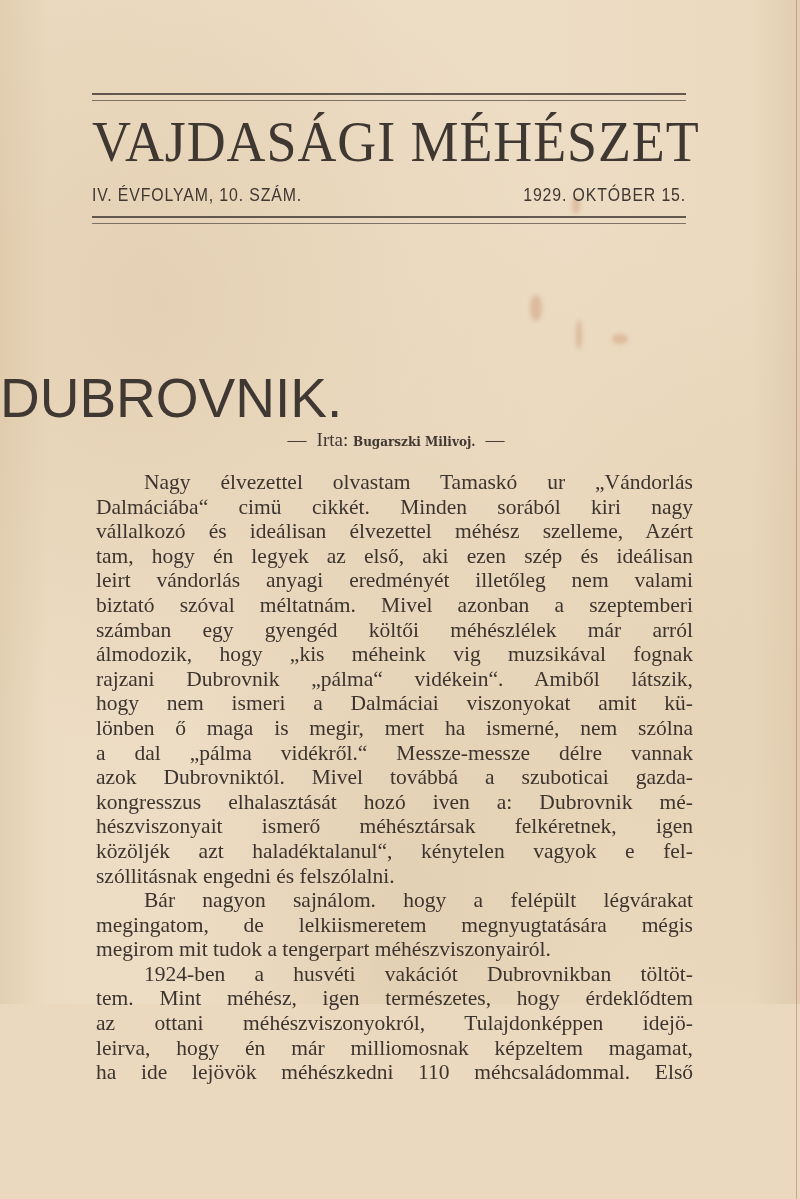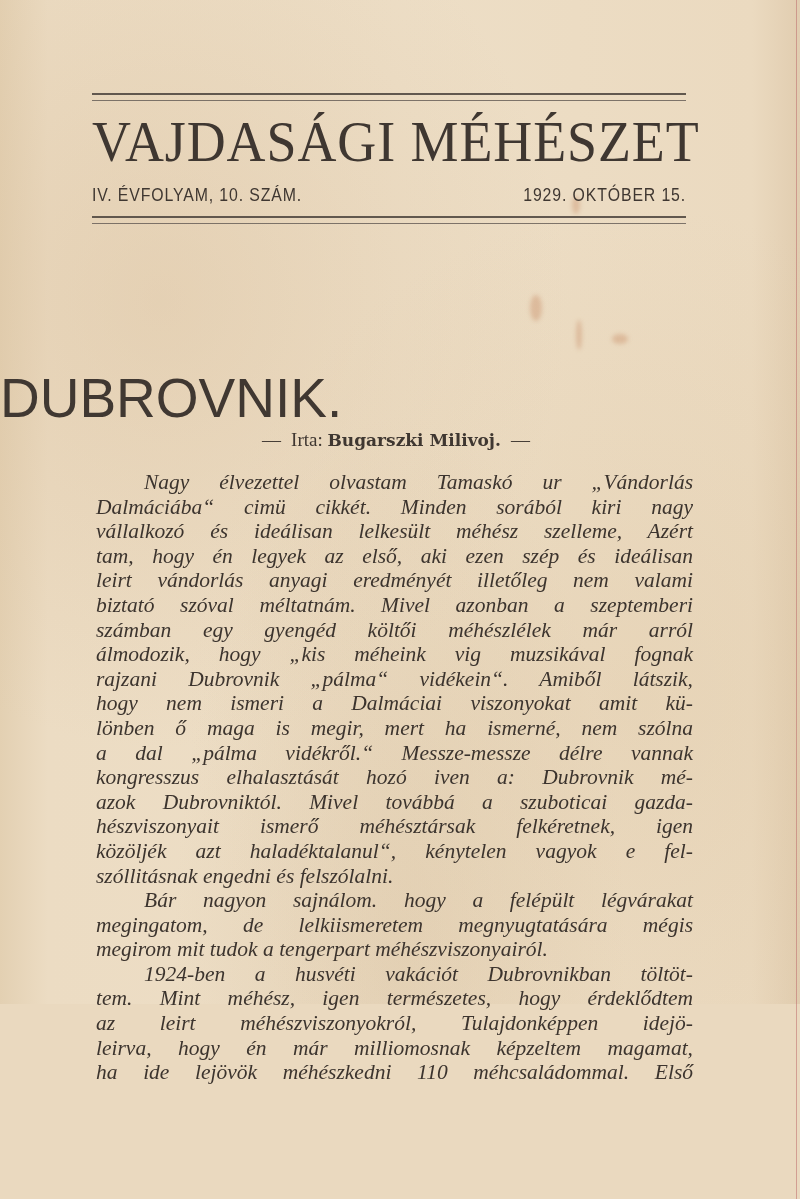--- a/index.html
+++ b/index.html
@@ -92,39 +92,38 @@
     position: absolute;
     left: 0;
     top: 428px;
     width: 792px;
     text-align: center;
     font-family: "Liberation Serif", serif;
     font-size: 19px;
     line-height: 24px;
     color: #3f3731;
   }
-  .byline .author { font-weight: bold; font-family: "DejaVu Serif", serif; font-size: 17px; }
+  .byline .author { font-weight: bold; font-family: "DejaVu Serif", serif; font-size: 12px; }
   .byline .dash { margin: 0 10px; }
   .body-text {
     position: absolute;
     left: 96px;
     top: 470px;
     width: 597px;
     font-family: "Liberation Serif", serif;
     font-size: 21.5px;
     line-height: 24.6px;
     color: #3c342e;
   }
   .line {
     display: block;
     white-space: nowrap;
     text-align: justify;
     text-align-last: justify;
     height: 24.6px;
-    font-style: italic;
   }
   .line.last { text-align-last: left; }
   .line.indent { padding-left: 48px; }
   .stain {
     position: absolute;
     border-radius: 50%;
     background: rgba(196,130,90,0.35);
     filter: blur(2px);
   }
 </style>
@@ -153,37 +152,37 @@
   <div class="article-title">DUBROVNIK.</div>
 
   <div class="byline">
     <span class="dash">—</span><span>Irta:</span>
     <span class="author">Bugarszki Milivoj.</span><span class="dash">—</span>
   </div>
 
   <div class="body-text" id="body-text">
       <span class="line indent">Nagy élvezettel olvastam Tamaskó ur „Vándorlás</span>
       <span class="line">Dalmáciába“ cimü cikkét. Minden sorából kiri nagy</span>
-      <span class="line">vállalkozó és ideálisan lelkesült méhész szelleme, Azért</span>
+      <span class="line">vállalkozó és ideálisan élvezettel méhész szelleme, Azért</span>
       <span class="line">tam, hogy én legyek az első, aki ezen szép és ideálisan</span>
       <span class="line">leirt vándorlás anyagi eredményét illetőleg nem valami</span>
       <span class="line">biztató szóval méltatnám. Mivel azonban a szeptemberi</span>
       <span class="line">számban egy gyengéd költői méhészlélek már arról</span>
       <span class="line">álmodozik, hogy „kis méheink vig muzsikával fognak</span>
       <span class="line">rajzani Dubrovnik „pálma“ vidékein“. Amiből látszik,</span>
       <span class="line">hogy nem ismeri a Dalmáciai viszonyokat amit kü-</span>
       <span class="line">lönben ő maga is megir, mert ha ismerné, nem szólna</span>
       <span class="line">a dal „pálma vidékről.“ Messze-messze délre vannak</span>
+      <span class="line">azok Dubrovniktól. Mivel továbbá a szuboticai gazda-</span>
       <span class="line">kongresszus elhalasztását hozó iven a: Dubrovnik mé-</span>
-      <span class="line">azok Dubrovniktól. Mivel továbbá a szuboticai gazda-</span>
       <span class="line">hészviszonyait ismerő méhésztársak felkéretnek, igen</span>
       <span class="line">közöljék azt haladéktalanul“, kénytelen vagyok e fel-</span>
       <span class="line last">szóllitásnak engedni és felszólalni.</span>
       <span class="line indent">Bár nagyon sajnálom. hogy a felépült légvárakat</span>
       <span class="line">megingatom, de lelkiismeretem megnyugtatására mégis</span>
       <span class="line last">megirom mit tudok a tengerpart méhészviszonyairól.</span>
       <span class="line indent">1924-ben a husvéti vakációt Dubrovnikban töltöt-</span>
       <span class="line">tem. Mint méhész, igen természetes, hogy érdeklődtem</span>
-      <span class="line">az leirt méhészviszonyokról, Tulajdonképpen idejö-</span>
+      <span class="line">az ottani méhészviszonyokról, Tulajdonképpen idejö-</span>
       <span class="line">leirva, hogy én már milliomosnak képzeltem magamat,</span>
       <span class="line">ha ide lejövök méhészkedni 110 méhcsaládommal. Első</span>
     </div>
 </div>
 
 </body></html>

